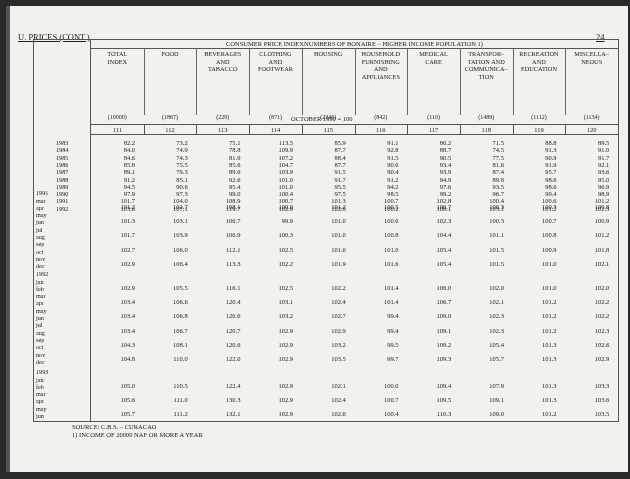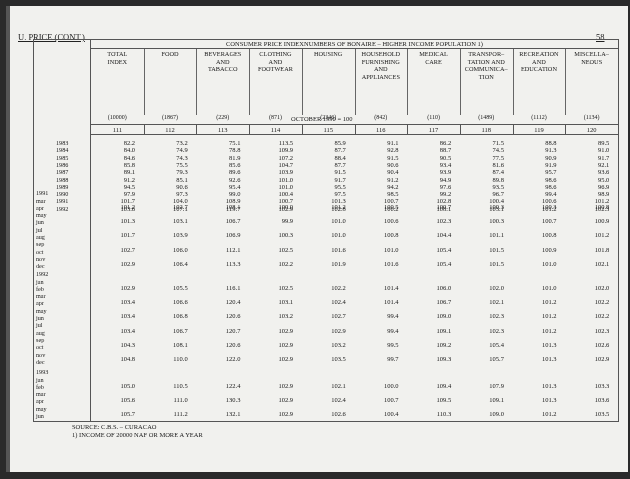--- a/index.html
+++ b/index.html
@@ -18,22 +18,22 @@
   .num{position:absolute;top:0;font-size:6.5px;text-align:center;line-height:9px;}
   .nsep{position:absolute;top:0;height:9px;border-left:1px solid #555;}
   .lbl{position:absolute;font-size:6.2px;line-height:7.3px;}
   .cell{position:absolute;font-size:6.5px;text-align:right;width:40px;}
   .footer{position:absolute;left:62px;font-size:6.5px;}
 </style>
 </head>
 <body>
 
 <div class="page">
-  <div class="sect">U. PRICE (CONT.)</div>
-  <div class="pgno">58</div>
+  <div class="sect">U. PRICES (CONT.)</div>
+  <div class="pgno">24</div>
 
   <div class="tbl" id="tbl">
     <div class="leftcol"></div>
     <div class="hdrline">CONSUMER PRICE INDEXNUMBERS OF BONAIRE – HIGHER INCOME POPULATION 1)</div>
     <div class="base">
         <span style="position:absolute;left:200px;">OCTOBER 1990 = 100</span>
       </div>
     <div class="numrow" id="numrow">
         <div class="num" style="left: 0px; width: 52.7px;">111</div>
         <div class="nsep" style="left: 52.7px;"></div>

